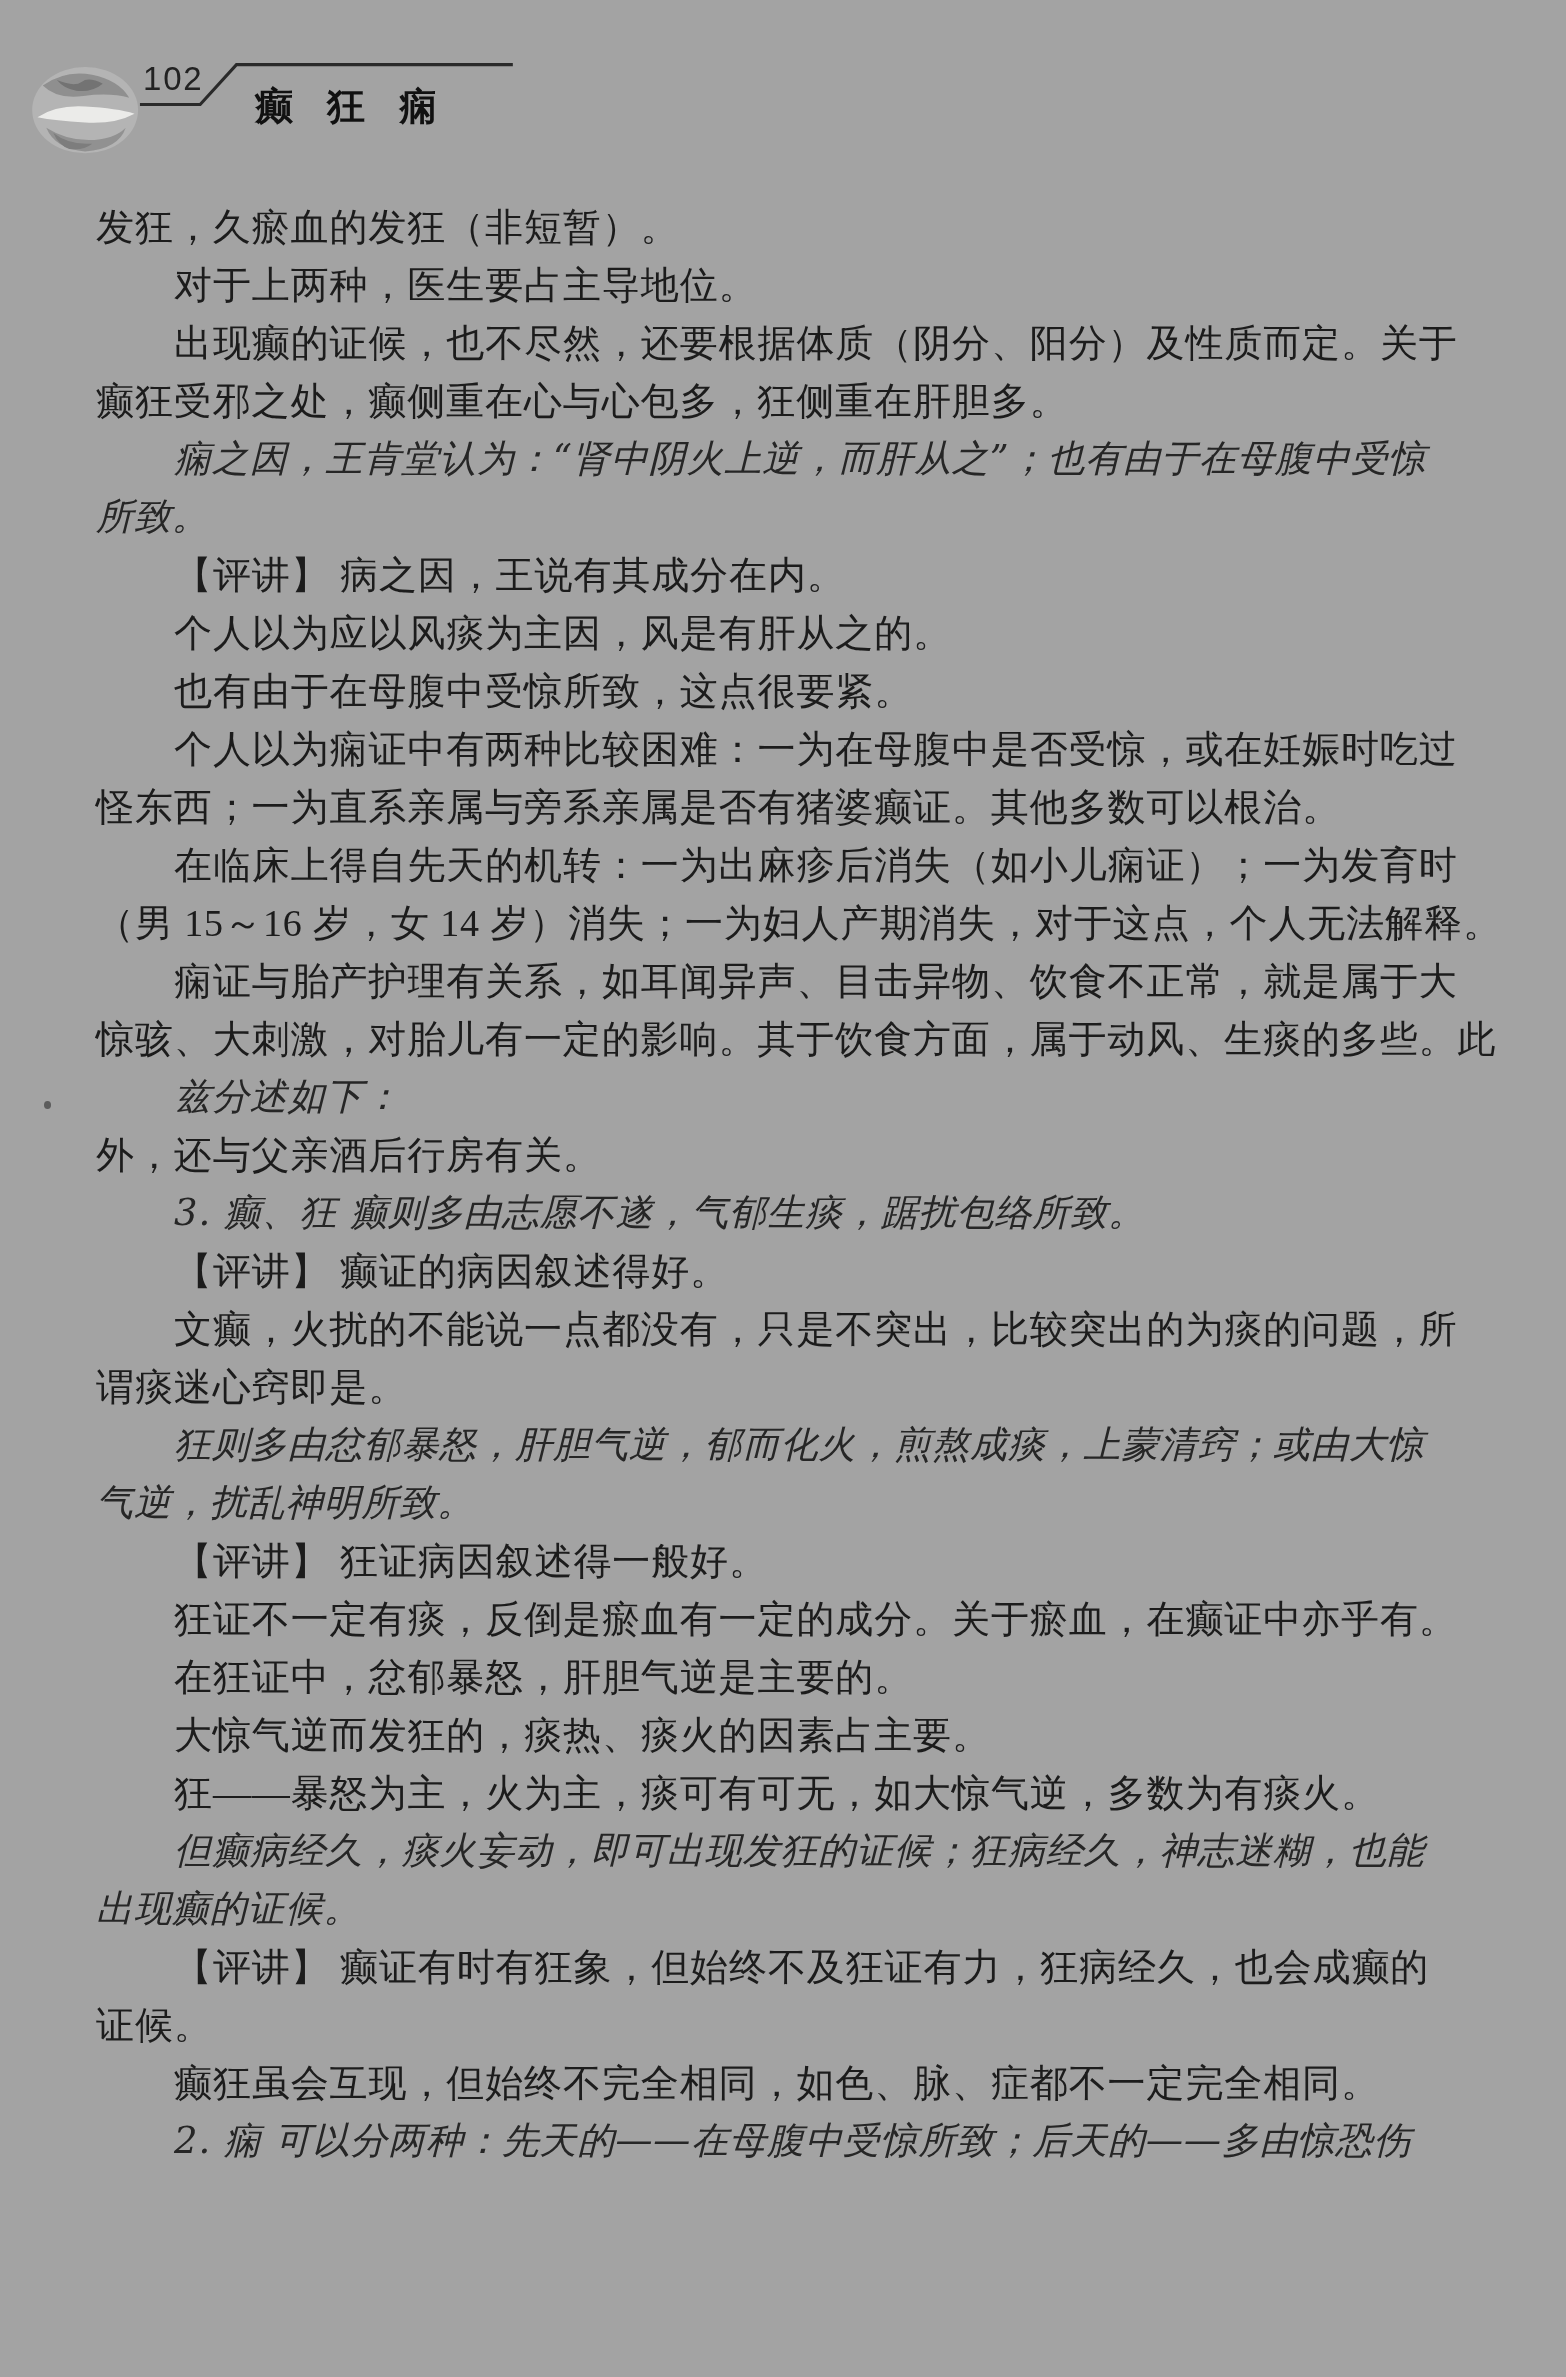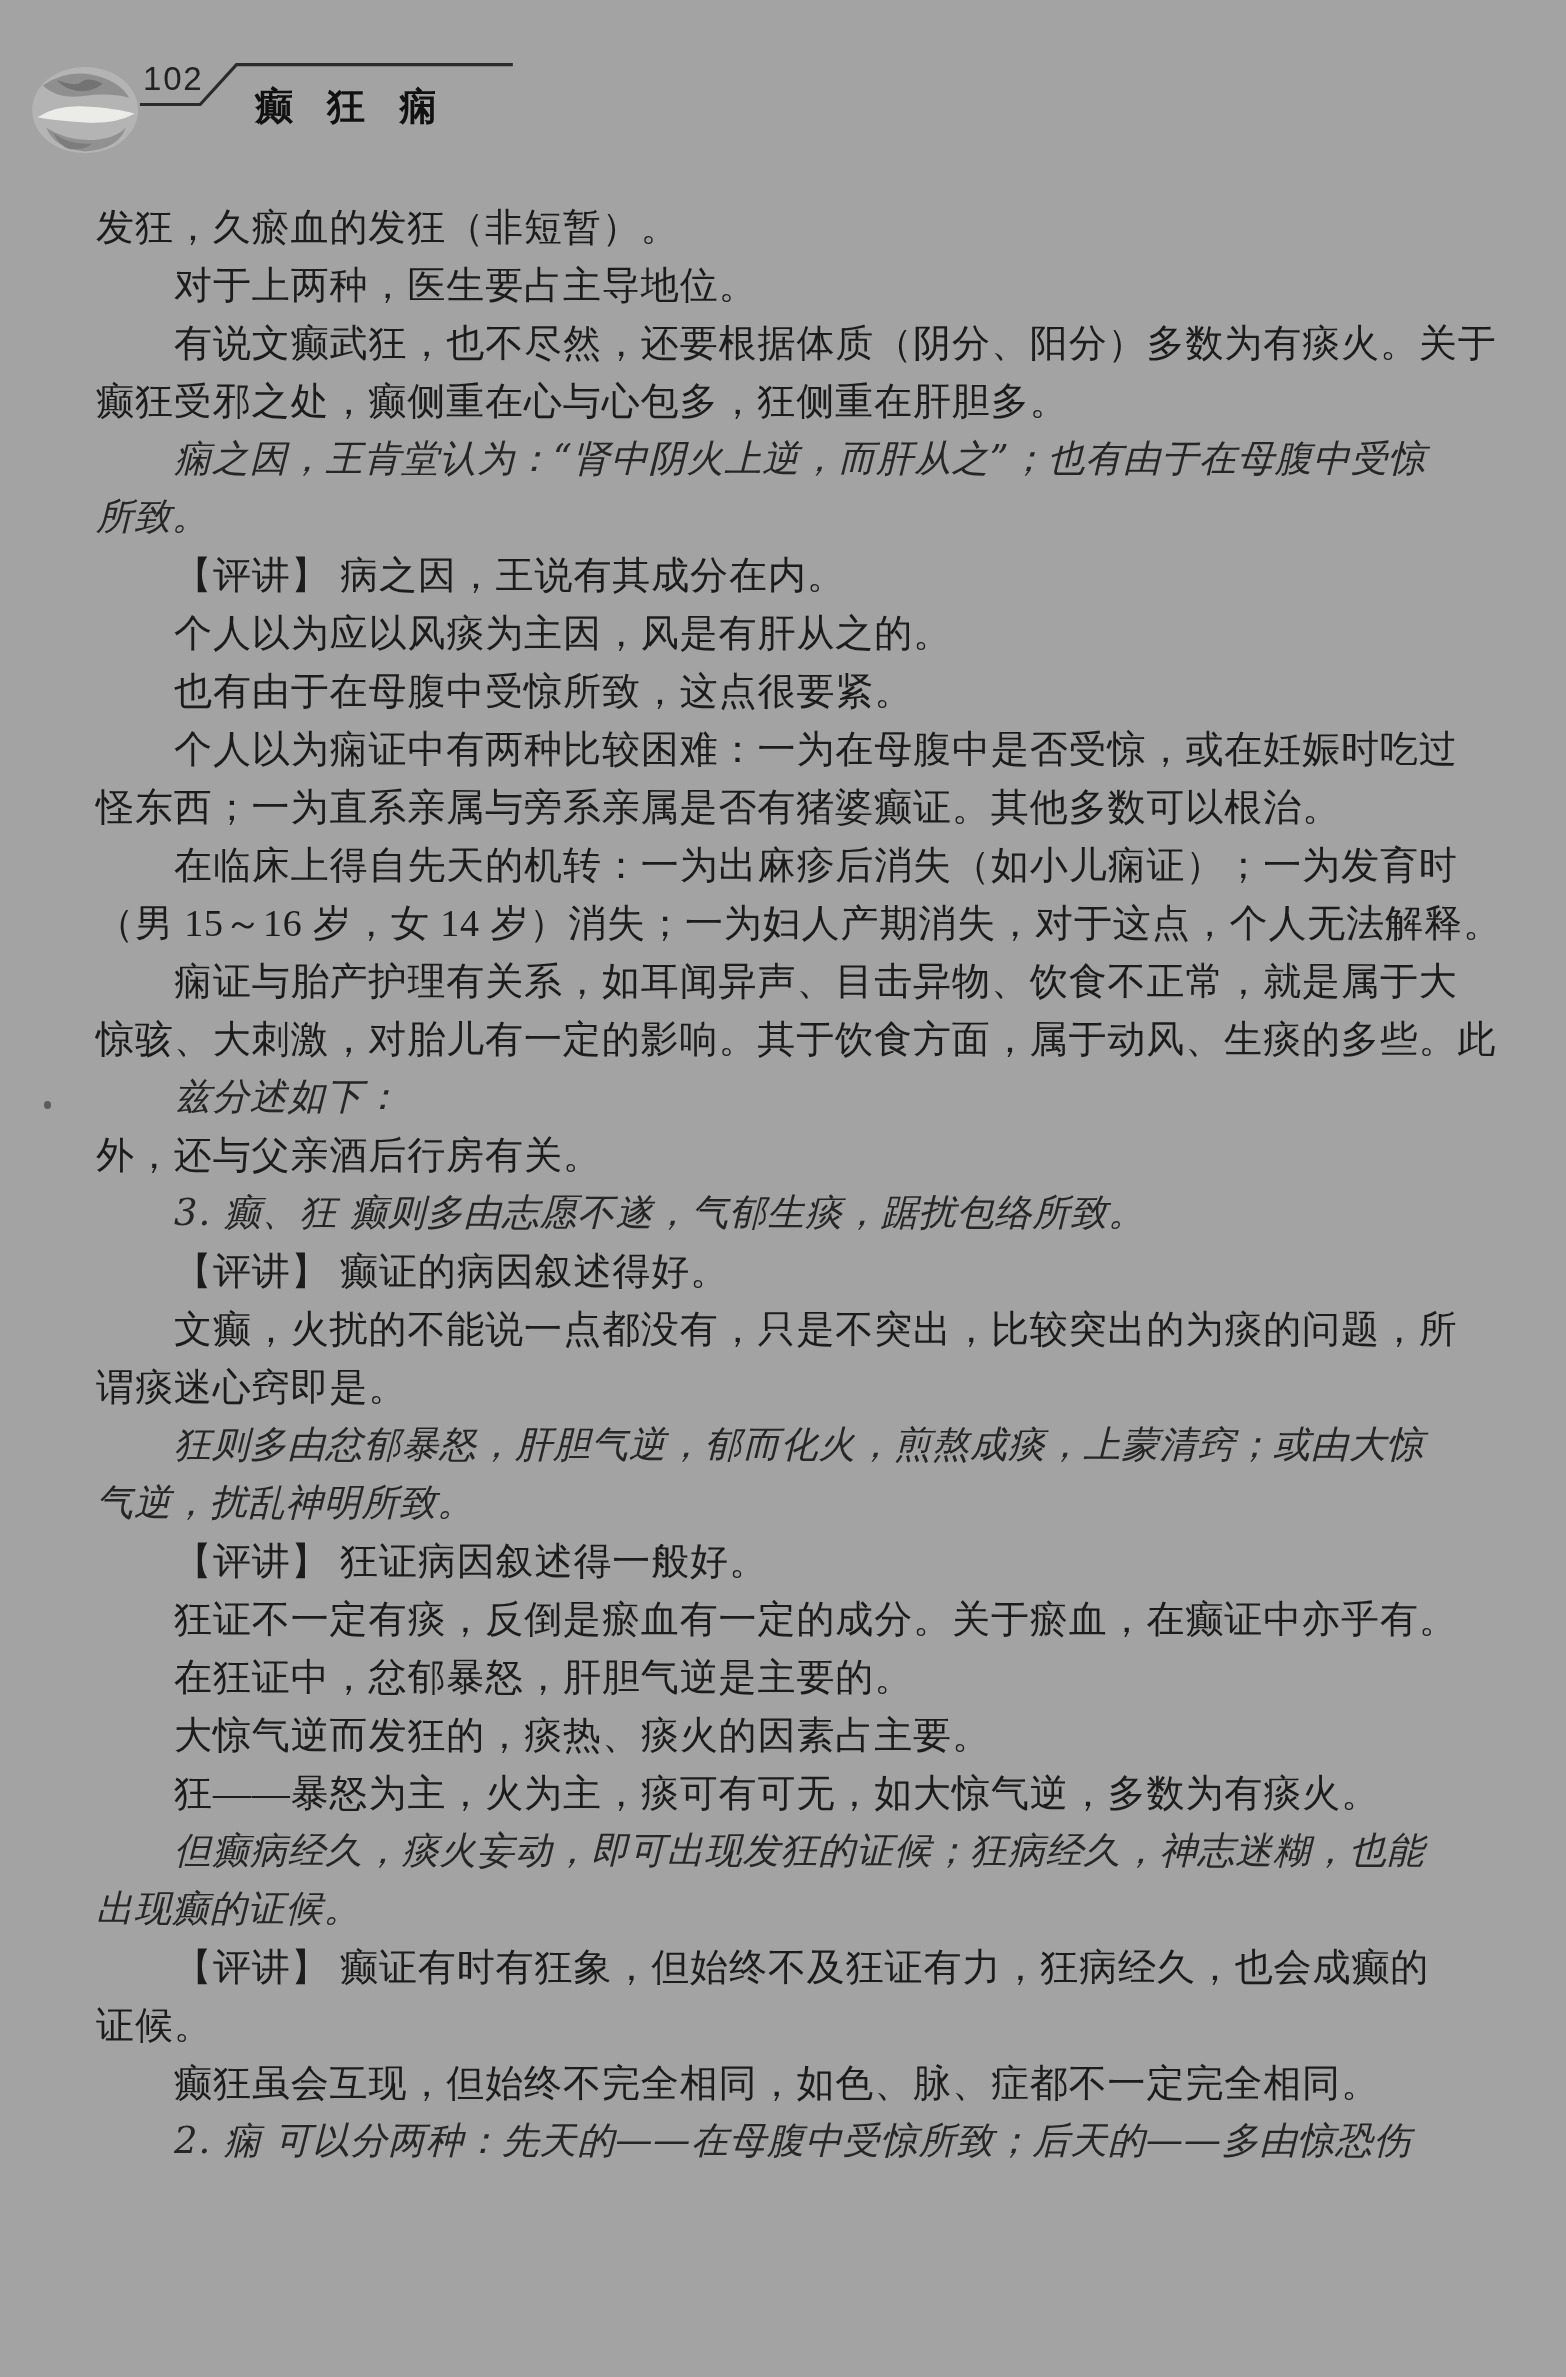--- a/index.html
+++ b/index.html
@@ -70,21 +70,21 @@
     <polyline points="158,118 226,118 267,73 579,73" fill="none" stroke="#2a2a2a" stroke-width="3.5"></polyline>
   </svg>
 
   <div class="chapter-title">癫 狂 痫</div>
 
   <div class="speck"></div>
 
   <div class="text-body" id="text-body">
       <div class="line">发狂，久瘀血的发狂（非短暂）。</div>
       <div class="line ind">对于上两种，医生要占主导地位。</div>
-      <div class="line ind">有说文癫武狂，也不尽然，还要根据体质（阴分、阳分）多数为有痰火。关于</div>
+      <div class="line ind">出现癫的证候，也不尽然，还要根据体质（阴分、阳分）及性质而定。关于</div>
       <div class="line">癫狂受邪之处，癫侧重在心与心包多，狂侧重在肝胆多。</div>
       <div class="line ind kai">痫之因，王肯堂认为：“肾中阴火上逆，而肝从之”；也有由于在母腹中受惊</div>
       <div class="line kai">所致。</div>
       <div class="line ind">【评讲】  病之因，王说有其成分在内。</div>
       <div class="line ind">个人以为应以风痰为主因，风是有肝从之的。</div>
       <div class="line ind">也有由于在母腹中受惊所致，这点很要紧。</div>
       <div class="line ind">个人以为痫证中有两种比较困难：一为在母腹中是否受惊，或在妊娠时吃过</div>
       <div class="line">怪东西；一为直系亲属与旁系亲属是否有猪婆癫证。其他多数可以根治。</div>
       <div class="line ind">在临床上得自先天的机转：一为出麻疹后消失（如小儿痫证）；一为发育时</div>
       <div class="line">（男 15～16 岁，女 14 岁）消失；一为妇人产期消失，对于这点，个人无法解释。</div>

